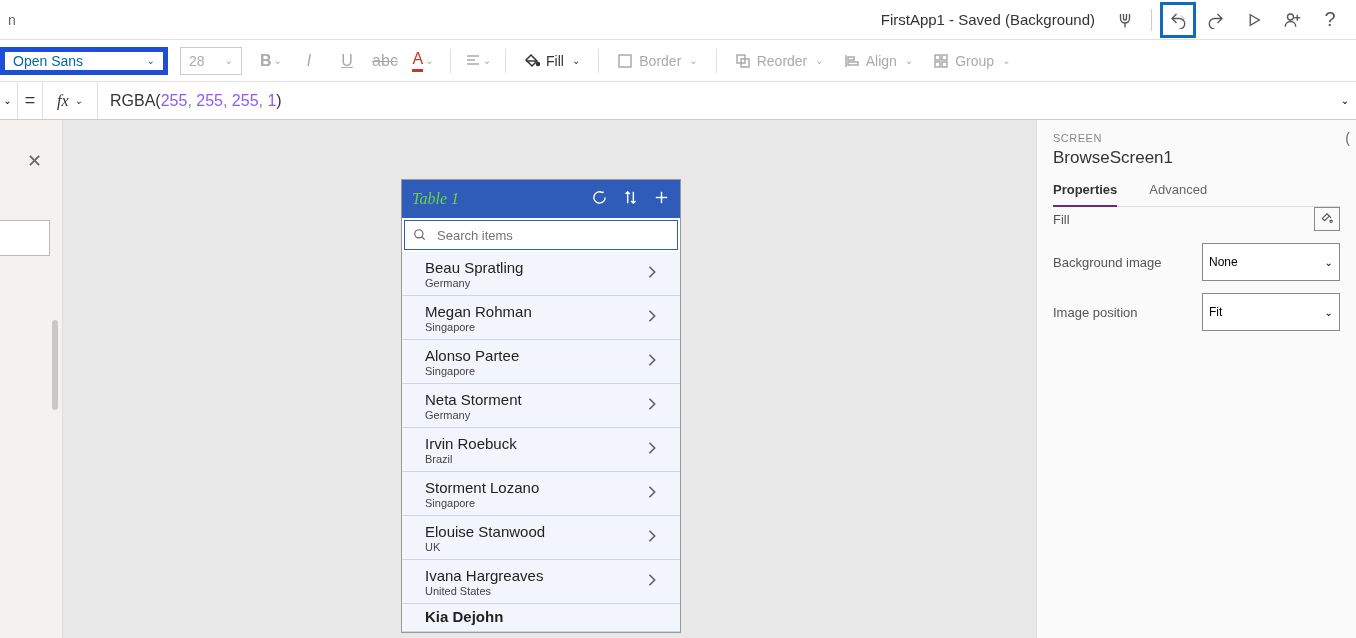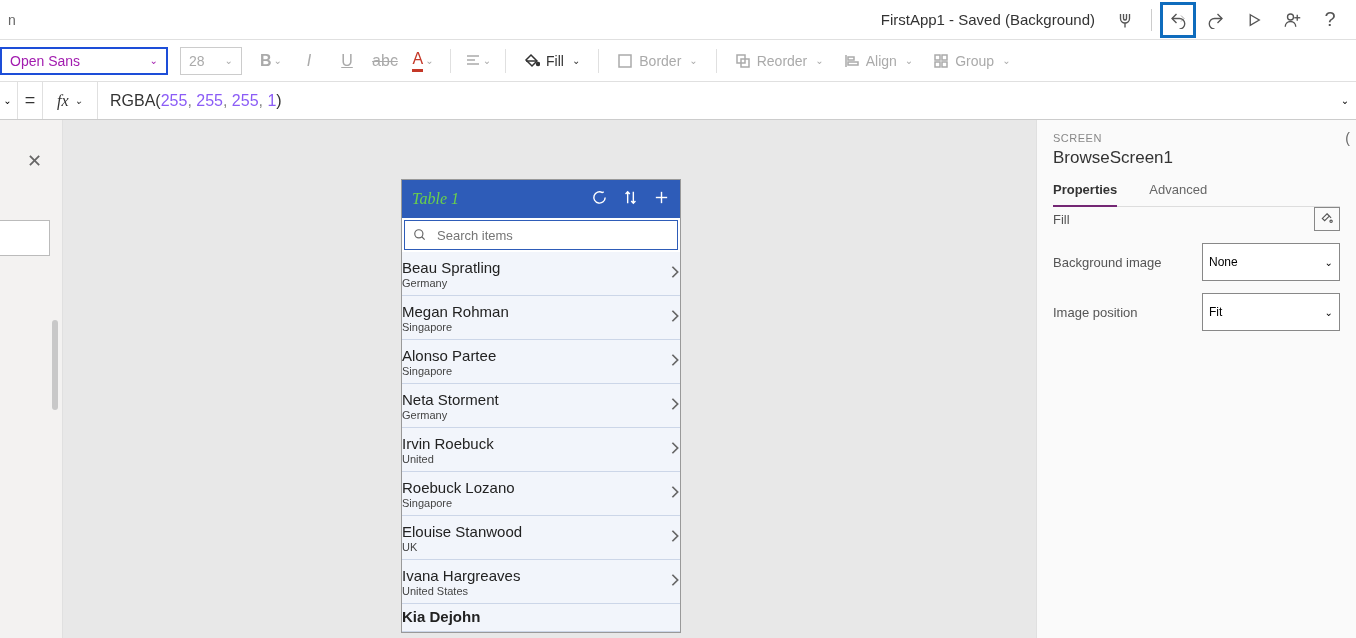--- a/index.html
+++ b/index.html
@@ -10,21 +10,21 @@
     .titlebar-left { width: 80px; padding-left: 8px; color: #666; font-size: 14px; }
     .titlebar-center { flex: 1; text-align: right; padding-right: 12px; color: #333; font-size: 15px; }
     .titlebar-icons { display: flex; align-items: center; padding-right: 8px; gap: 2px; }
     .title-divider { width: 1px; height: 22px; background: #ccc; margin: 0 6px; }
     .title-icon { width: 36px; height: 36px; display: flex; align-items: center; justify-content: center; cursor: pointer; color: #555; }
     .title-icon.selected { border: 3px solid #0f6cbd; }
     .title-icon svg { width: 18px; height: 18px; }
     
     
     .toolbar { height: 42px; background: #fff; display: flex; align-items: center; border-bottom: 1px solid #e0e0e0; padding-left: 0; gap: 4px; }
-    .font-select { width: 168px; height: 28px; border: 2px solid #1d4ed8; display: flex; align-items: center; padding: 0 8px; font-size: 14px; background: #fff; justify-content: space-between; color: #a21caf; margin-right: 8px; }
+    .font-select { width: 168px; height: 28px; border: 5px solid #1d4ed8; display: flex; align-items: center; padding: 0 8px; font-size: 14px; background: #fff; justify-content: space-between; color: #0369a1; margin-right: 8px; }
     .size-select { width: 62px; height: 28px; border: 1px solid #ccc; display: flex; align-items: center; padding: 0 8px; font-size: 14px; background: #fff; justify-content: space-between; color: #aaa; margin-right: 8px; }
     .tb-btn { width: 34px; height: 30px; display: flex; align-items: center; justify-content: center; color: #aaa; cursor: pointer; font-size: 16px; position: relative; }
     .tb-btn-wide { display: flex; align-items: center; padding: 0 8px; height: 30px; color: #aaa; cursor: pointer; font-size: 14px; gap: 6px; }
     .tb-btn-wide.active { color: #333; }
     .tb-divider { width: 1px; height: 24px; background: #e0e0e0; margin: 0 6px; }
     .caret { font-size: 10px; margin-left: 2px; }
     
     
     .formulabar { height: 38px; background: #fff; display: flex; align-items: center; border-bottom: 1px solid #ccc; }
     .fb-dropdown { width: 18px; height: 100%; border-right: 1px solid #e0e0e0; display: flex; align-items: center; justify-content: center; padding-right: 4px; }
@@ -51,21 +51,21 @@
     
     
     .app-preview { position: absolute; top: 59px; left: 338px; width: 280px; background: #fff; border: 1px solid #999; }
     .app-header { height: 38px; background: #2e5cb8; display: flex; align-items: center; padding: 0 10px; justify-content: space-between; }
     .app-title { color: #6bd14a; font-family: 'Comic Sans MS', cursive; font-size: 16px; font-style: italic; }
     .app-header-icons { display: flex; gap: 14px; }
     .app-header-icons svg { width: 17px; height: 17px; stroke: #fff; fill: none; stroke-width: 2; }
     .search-box { margin: 2px; height: 30px; border: 1px solid #2e5cb8; display: flex; align-items: center; padding: 0 8px; gap: 10px; }
     .search-box svg { width: 14px; height: 14px; stroke: #666; fill: none; stroke-width: 2; }
     .search-input { border: none; outline: none; font-size: 13px; color: #999; flex: 1; }
-    .list-item { height: 44px; border-bottom: 1px solid #ccd6e8; display: flex; align-items: center; padding: 0 0; justify-content: space-between; background: #f2f5fb; }
+    .list-item { height: 44px; border-bottom: 1px solid #ccd6e8; display: flex; align-items: center; padding: 0 23px; justify-content: space-between; background: #f2f5fb; }
     .item-text .name { font-size: 15px; color: #222; }
     .item-text .sub { font-size: 11px; color: #444; margin-top: 1px; }
     .item-arrow svg { width: 10px; height: 14px; stroke: #666; fill: none; stroke-width: 2; }
     .list-item.partial { height: 28px; align-items: flex-start; padding-top: 4px; overflow: hidden; font-weight: bold; }
     
     
     .right-panel { width: 320px; background: #fafafa; border-left: 1px solid #e0e0e0; padding: 12px 16px; position: relative; }
     .panel-label { font-size: 11px; color: #888; letter-spacing: 0.5px; }
     .panel-title { font-size: 17px; color: #333; margin-top: 4px; margin-bottom: 14px; }
     .panel-tabs { display: flex; gap: 32px; border-bottom: 1px solid #ddd; }
@@ -289,29 +289,29 @@
             <div class="name">Neta Storment</div>
             <div class="sub">Germany</div>
           </div>
           <div class="item-arrow"><svg viewBox="0 0 10 16">
               <path d="M2 2l6 6-6 6"></path>
             </svg></div>
         </div>
       <div class="list-item">
           <div class="item-text">
             <div class="name">Irvin Roebuck</div>
-            <div class="sub">United</div>
-          </div>
-          <div class="item-arrow"><svg viewBox="0 0 10 16">
-              <path d="M2 2l6 6-6 6"></path>
-            </svg></div>
-        </div>
-      <div class="list-item">
-          <div class="item-text">
-            <div class="name">Roebuck Lozano</div>
+            <div class="sub">Brazil</div>
+          </div>
+          <div class="item-arrow"><svg viewBox="0 0 10 16">
+              <path d="M2 2l6 6-6 6"></path>
+            </svg></div>
+        </div>
+      <div class="list-item">
+          <div class="item-text">
+            <div class="name">Storment Lozano</div>
             <div class="sub">Singapore</div>
           </div>
           <div class="item-arrow"><svg viewBox="0 0 10 16">
               <path d="M2 2l6 6-6 6"></path>
             </svg></div>
         </div>
       <div class="list-item">
           <div class="item-text">
             <div class="name">Elouise Stanwood</div>
             <div class="sub">UK</div>

